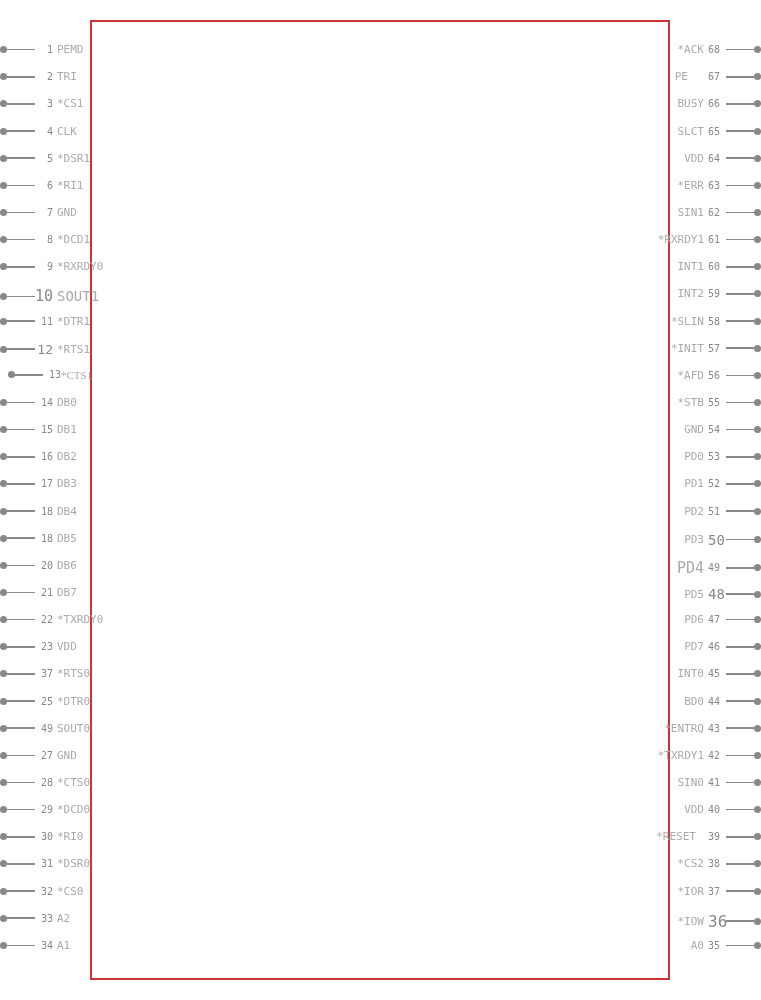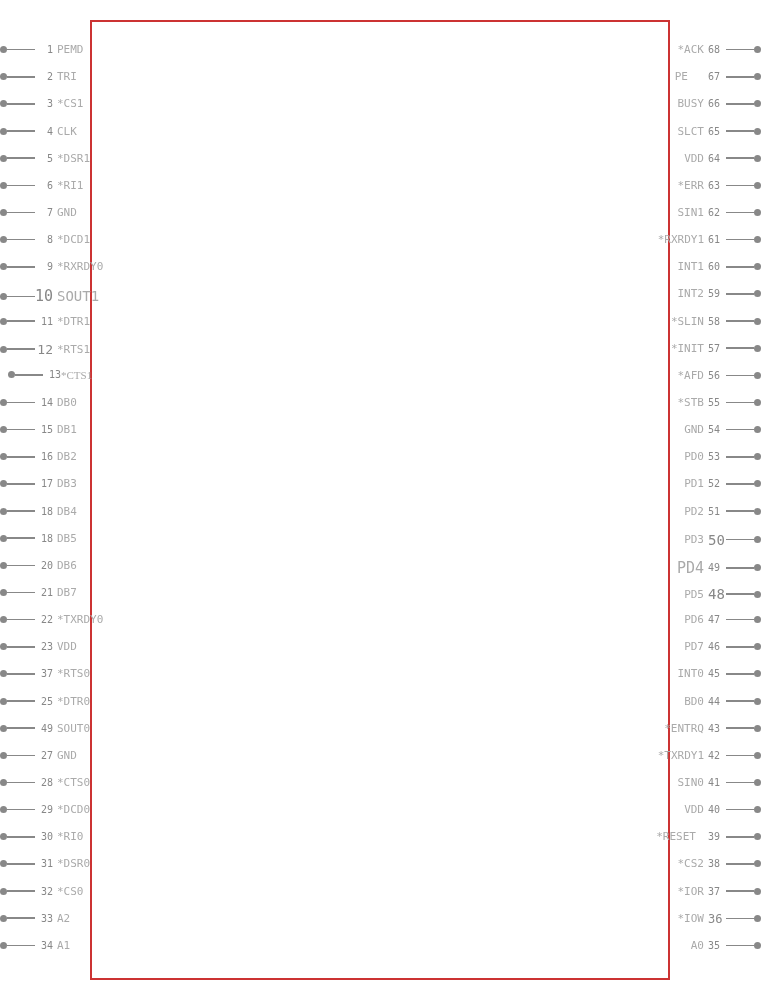--- a/index.html
+++ b/index.html
@@ -431,21 +431,21 @@
     </div>
     <div style="position: absolute; top: 884.571px; right: 0px; display: flex; align-items: center; flex-direction: row-reverse;">
       <span style="width: 7px; height: 7px; border-radius: 50%; background: rgb(136, 136, 136); flex-shrink: 0;"></span>
       <span style="width: 28px; height: 1.5px; background: rgb(136, 136, 136); flex-shrink: 0;"></span>
       <span style="font-size: 10px; color: rgb(136, 136, 136); width: 18px; text-align: left; flex-shrink: 0;">37</span>
       <span style="font-size: 11px; color: rgb(170, 170, 170); margin-right: 4px; text-align: right; flex-shrink: 0;">*IOR</span>
     </div>
     <div style="position: absolute; top: 911.714px; right: 0px; display: flex; align-items: center; flex-direction: row-reverse;">
       <span style="width: 7px; height: 7px; border-radius: 50%; background: rgb(136, 136, 136); flex-shrink: 0;"></span>
       <span style="width: 28px; height: 1.5px; background: rgb(136, 136, 136); flex-shrink: 0;"></span>
-      <span style="font-size: 12px; color: rgb(136, 136, 136); width: 18px; text-align: left; flex-shrink: 0;">36</span>
+      <span style="font-size: 16px; color: rgb(136, 136, 136); width: 18px; text-align: left; flex-shrink: 0;">36</span>
       <span style="font-size: 11px; color: rgb(170, 170, 170); margin-right: 4px; text-align: right; flex-shrink: 0;">*IOW</span>
     </div>
     <div style="position: absolute; top: 938.857px; right: 0px; display: flex; align-items: center; flex-direction: row-reverse;">
       <span style="width: 7px; height: 7px; border-radius: 50%; background: rgb(136, 136, 136); flex-shrink: 0;"></span>
       <span style="width: 28px; height: 1.5px; background: rgb(136, 136, 136); flex-shrink: 0;"></span>
       <span style="font-size: 10px; color: rgb(136, 136, 136); width: 18px; text-align: left; flex-shrink: 0;">35</span>
       <span style="font-size: 11px; color: rgb(170, 170, 170); margin-right: 4px; text-align: right; flex-shrink: 0;">A0</span>
     </div>
   </div>
 

